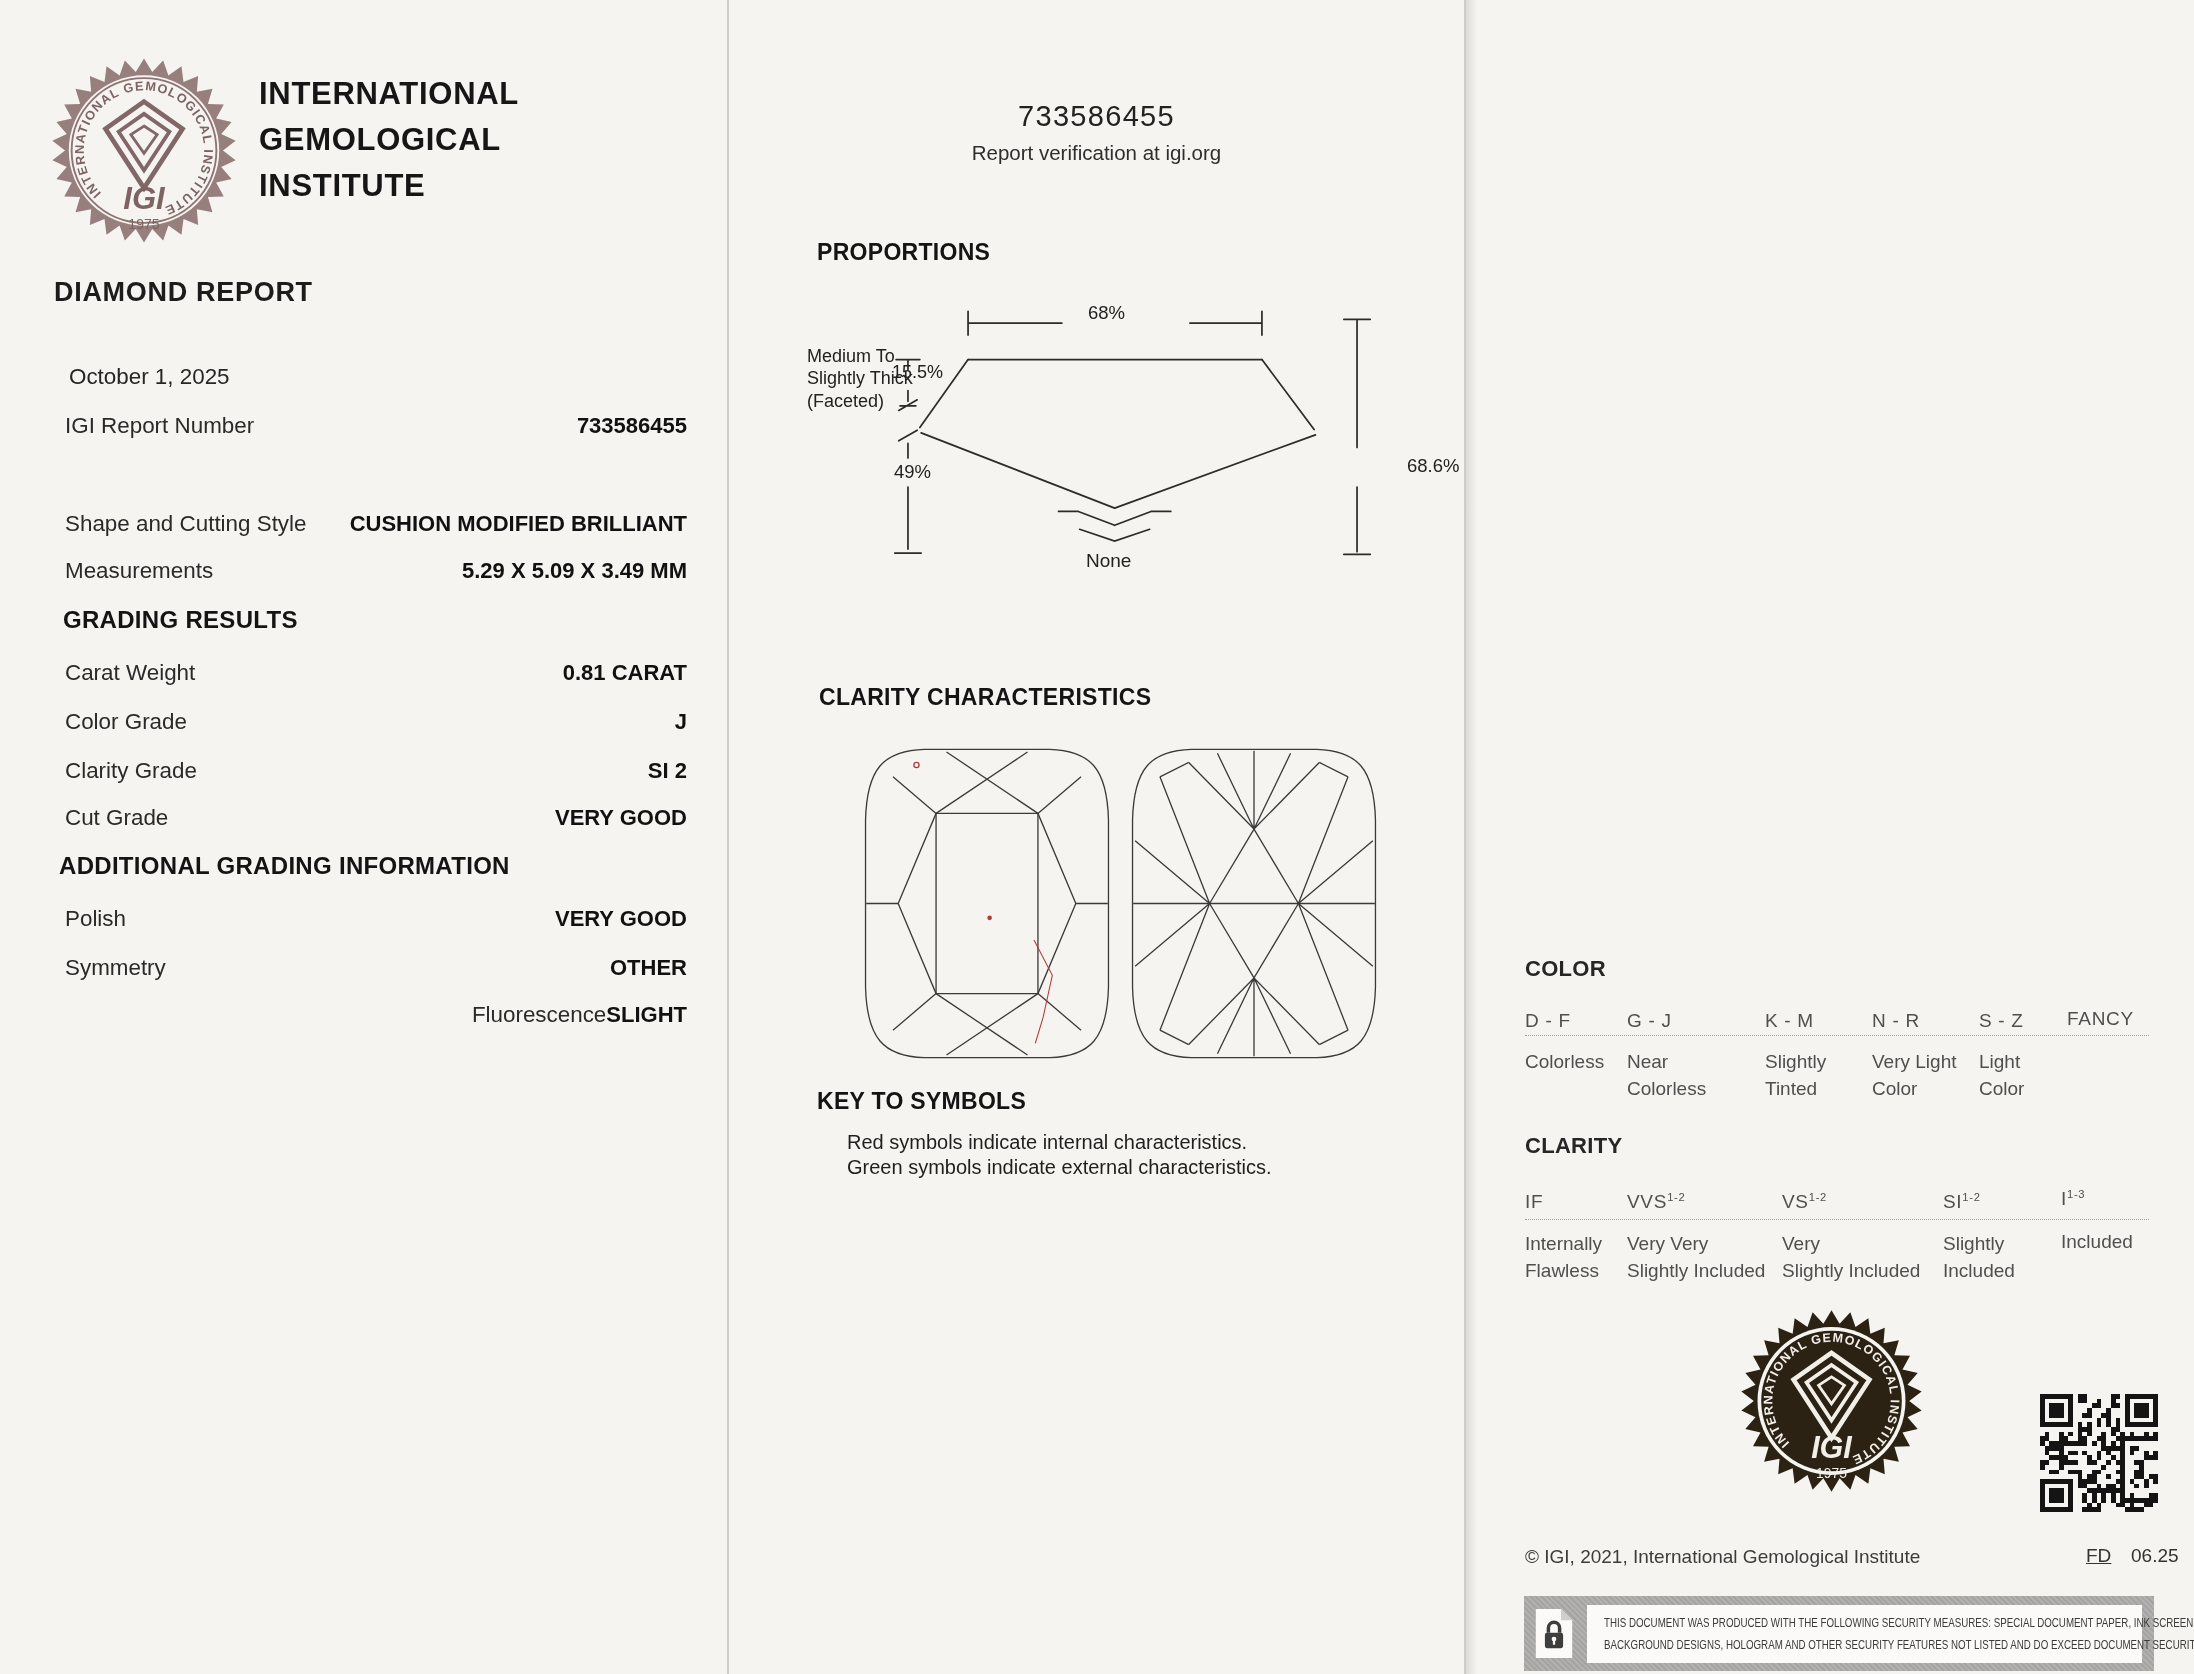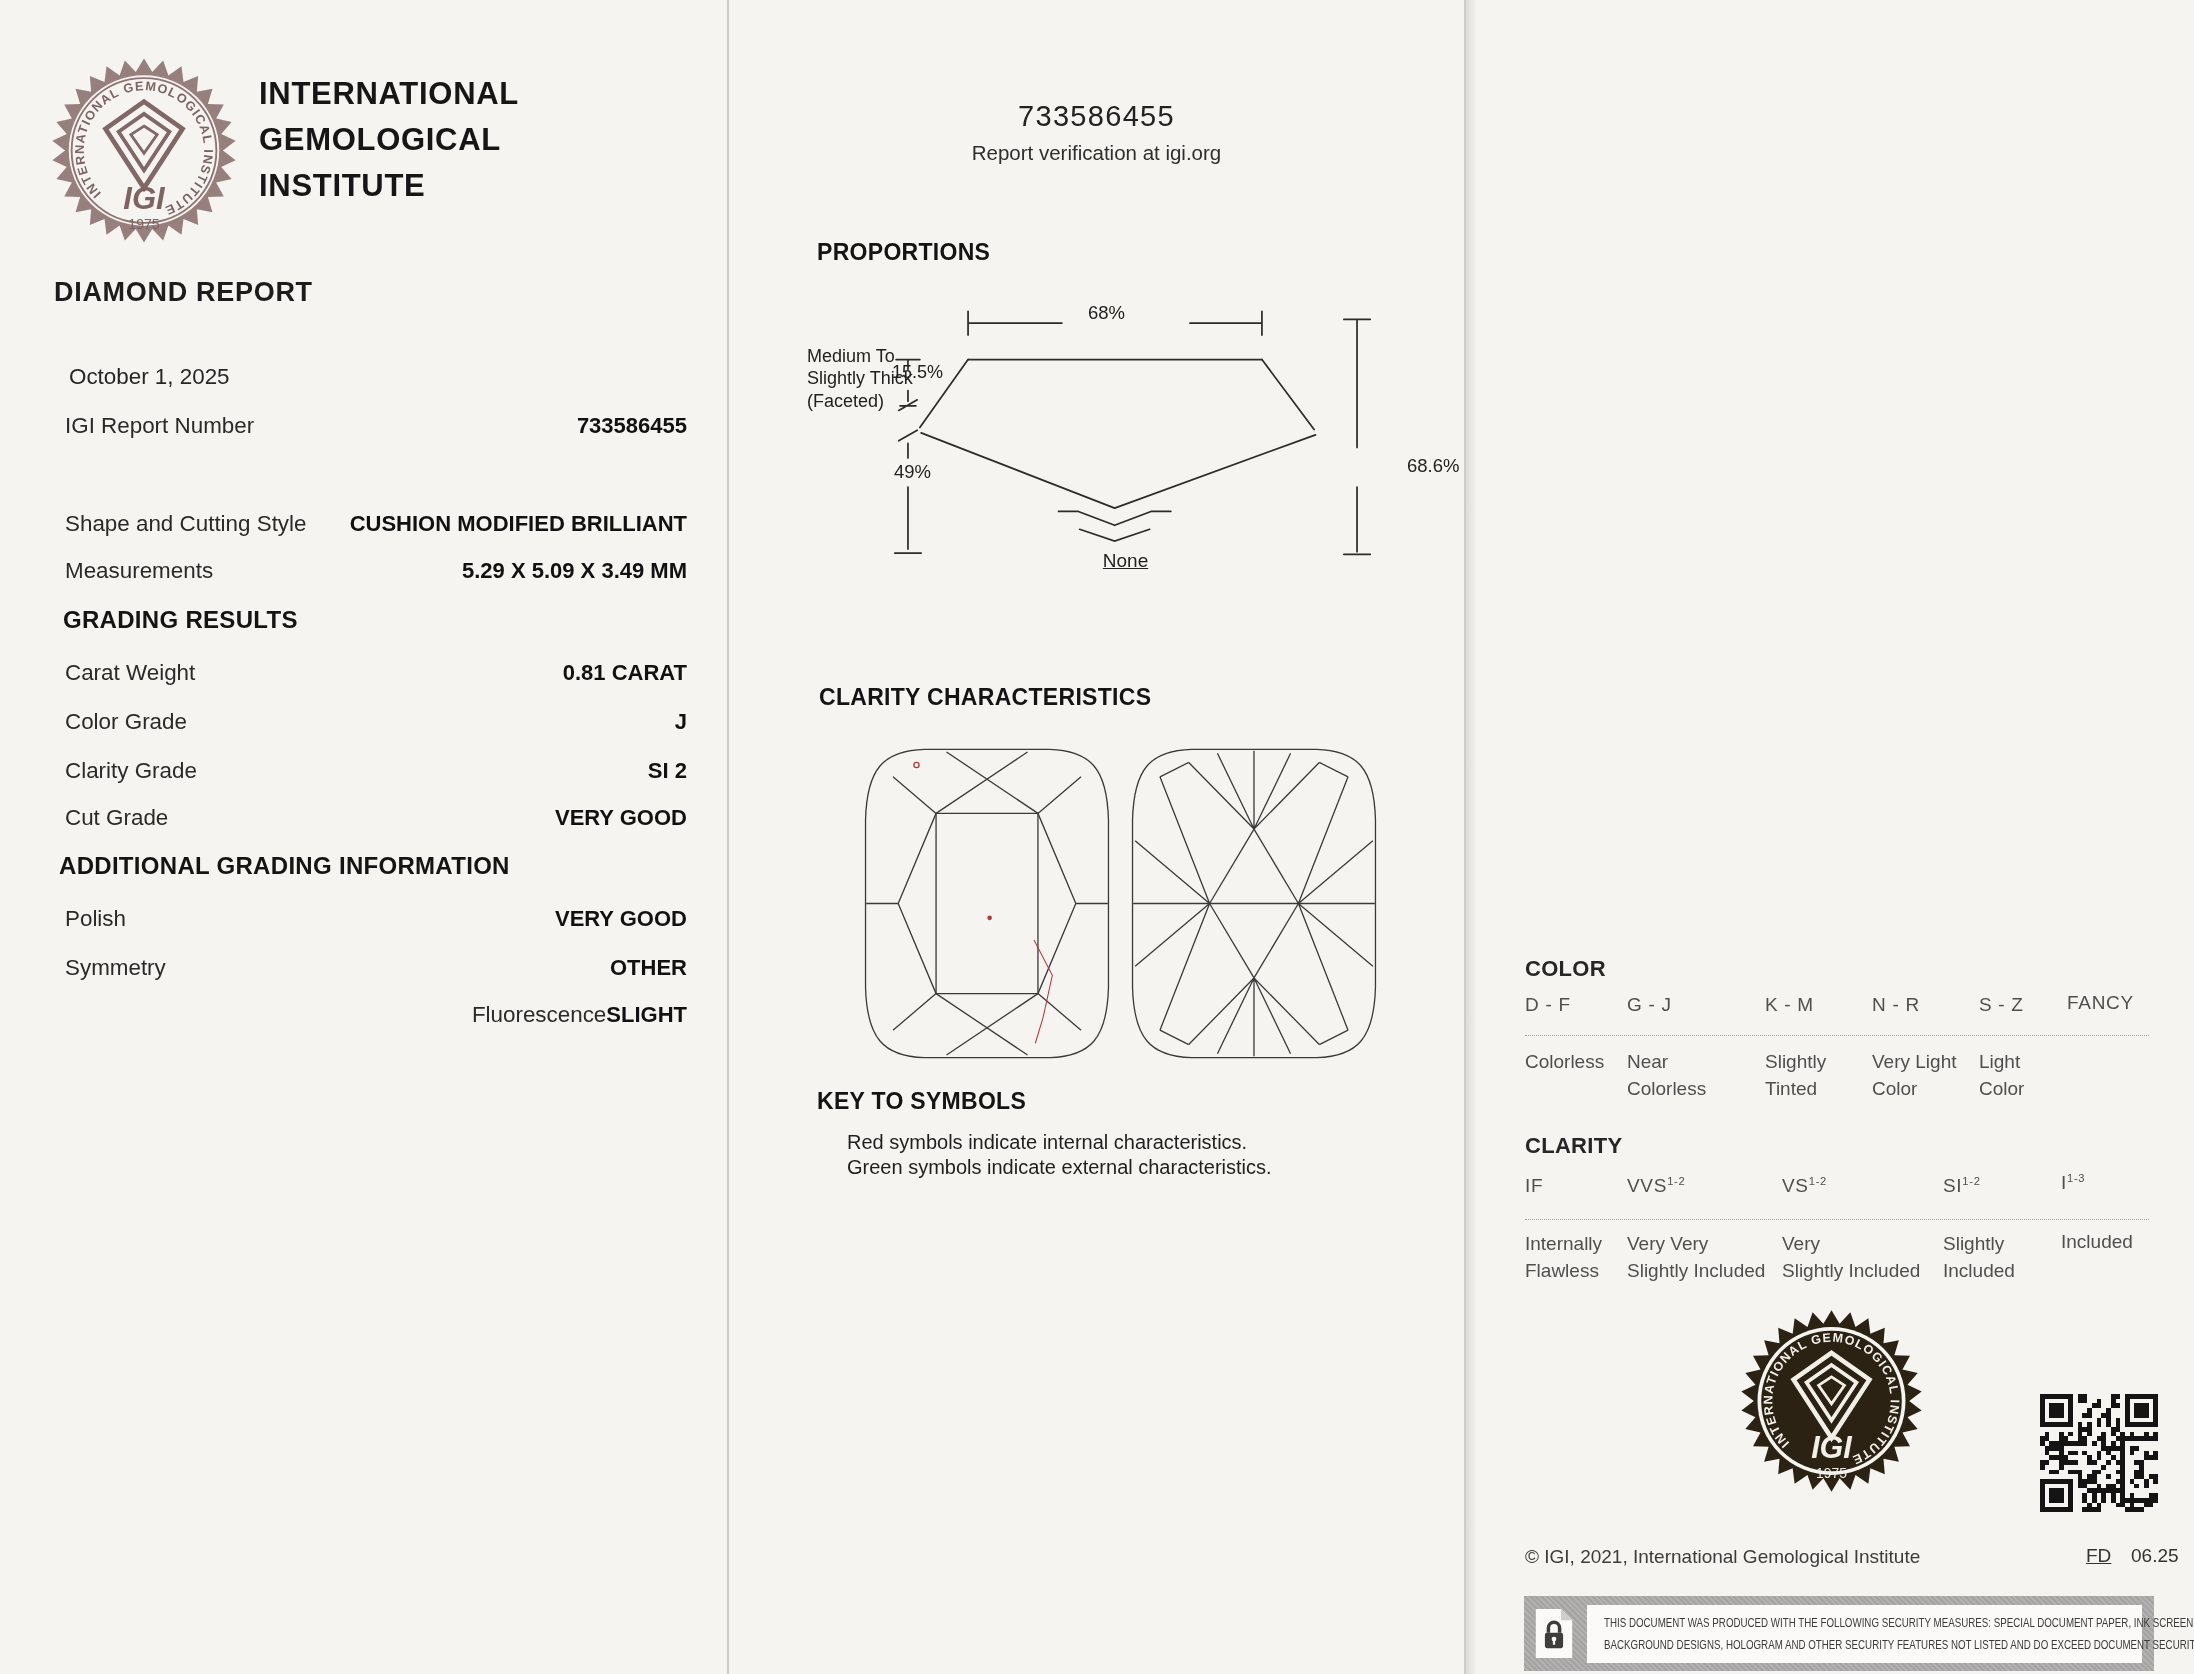--- a/index.html
+++ b/index.html
@@ -22,21 +22,21 @@
   .sec-h{font-size:24px;font-weight:bold;letter-spacing:0.3px;color:#141414;}
   
   .center-num{font-size:29px;letter-spacing:1.3px;color:#222;text-align:center;}
   .center-verif{font-size:20.5px;color:#2e2e2e;text-align:center;}
   .mid-h{font-size:23px;font-weight:bold;letter-spacing:0.3px;color:#141414;}
   .prop-label{font-size:18px;color:#222;}
   .key-line{font-size:20px;color:#1f1f1f;line-height:25px;}
   .website{font-size:25px;font-weight:bold;color:#111;text-align:center;letter-spacing:0.7px;}
   
   .scale-h{font-size:22px;font-weight:bold;letter-spacing:0.3px;color:#262626;}
-  .scale-range{position:absolute;font-size:19px;color:#4f4f4f;letter-spacing:0.7px;white-space:nowrap;}
+  .scale-range{position:absolute;font-size:19px;color:#4f4f4f;letter-spacing:0.7px;white-space:nowrap;margin-top:16px;}
   .scale-range sup{font-size:11.2px;}
   .scale-desc{position:absolute;font-size:19px;color:#4f4f4f;line-height:27px;white-space:nowrap;}
   .scale-divider{position:absolute;left:1525px;width:624px;border-top:1.3px dotted #a09d98;}
   .copyright{font-size:19px;color:#3c3c3c;}
   .formcode{font-size:19px;color:#333;}
   .security-bar{
     position:absolute;left:1524px;top:1596px;width:630px;height:75px;
     background:repeating-linear-gradient(45deg,#a5a4a2 0 2px,#b2b1af 2px 4px);
   }
   .security-inner{
@@ -166,21 +166,21 @@
 
   <div class="abs prop-label" style="left:807px;top:345px;line-height:22.4px;">
     <div>Medium To</div>
     <div>Slightly Thick</div>
     <div>(Faceted)</div>
   </div>
   <div class="abs prop-label" style="left:1088px;top:302px;font-size:18.5px;">68%</div>
   <div class="abs prop-label" style="left:892px;top:362px;">15.5%</div>
   <div class="abs prop-label" style="left:894px;top:461px;font-size:18.5px;">49%</div>
   <div class="abs prop-label" style="left:1407px;top:455px;font-size:18.5px;">68.6%</div>
-  <div class="abs prop-label" style="left:1086px;top:550px;width:79px;text-align:center;font-size:19px;text-decoration:underline;">None</div>
+  <div class="abs prop-label" style="left:1086px;top:550px;width:79px;text-align:left;font-size:19px;">None</div>
 
   <div class="abs mid-h" style="left:819px;top:684px;">CLARITY CHARACTERISTICS</div>
 
   <svg class="abs" style="left:859px;top:741px;width:256px;height:325px;" viewBox="0 0 392 492">
     <g stroke="#3a3a3a" stroke-width="2" fill="none">
       <path d="M100,10 L292,10 C355,12 380,40 382,118 L382,374 C380,452 355,480 292,482 L100,482 C37,480 12,452 10,374 L10,118 C12,40 37,12 100,10 Z"></path>
       <path d="M118,108 L274,108 L274,384 L118,384 Z"></path>
       <path d="M52,52 L118,108 M340,52 L274,108 M340,440 L274,384 M52,440 L118,384"></path>
       <path d="M118,108 L258,14 M274,108 L134,14"></path>
       <path d="M118,384 L258,478 M274,384 L134,478"></path>

